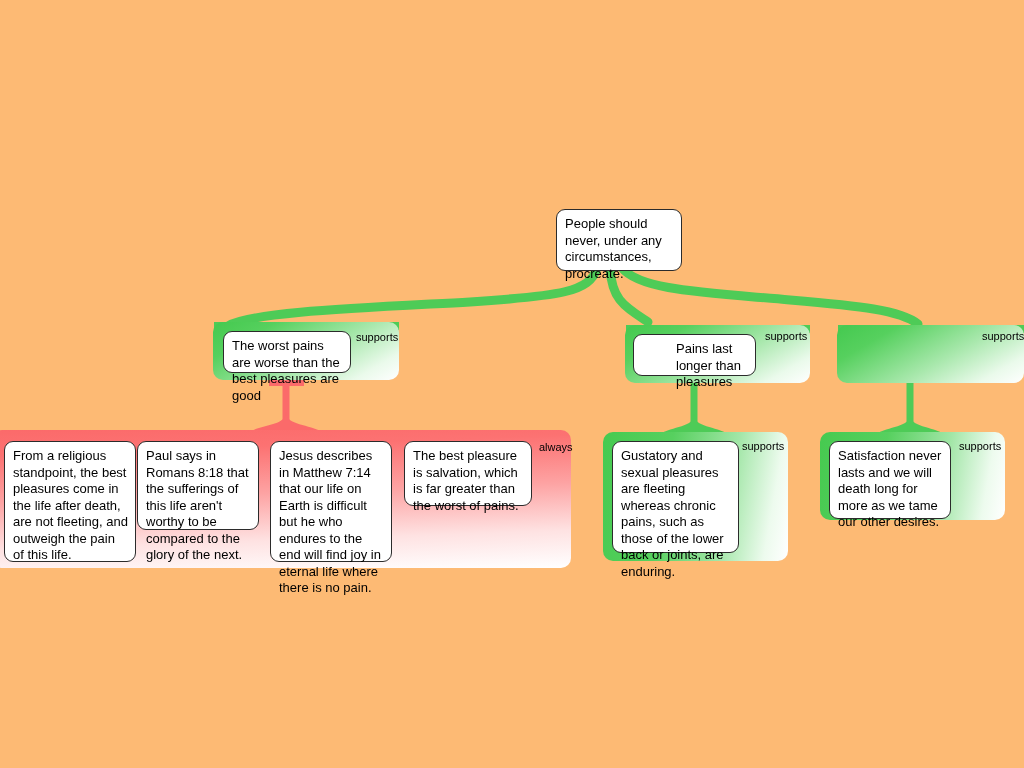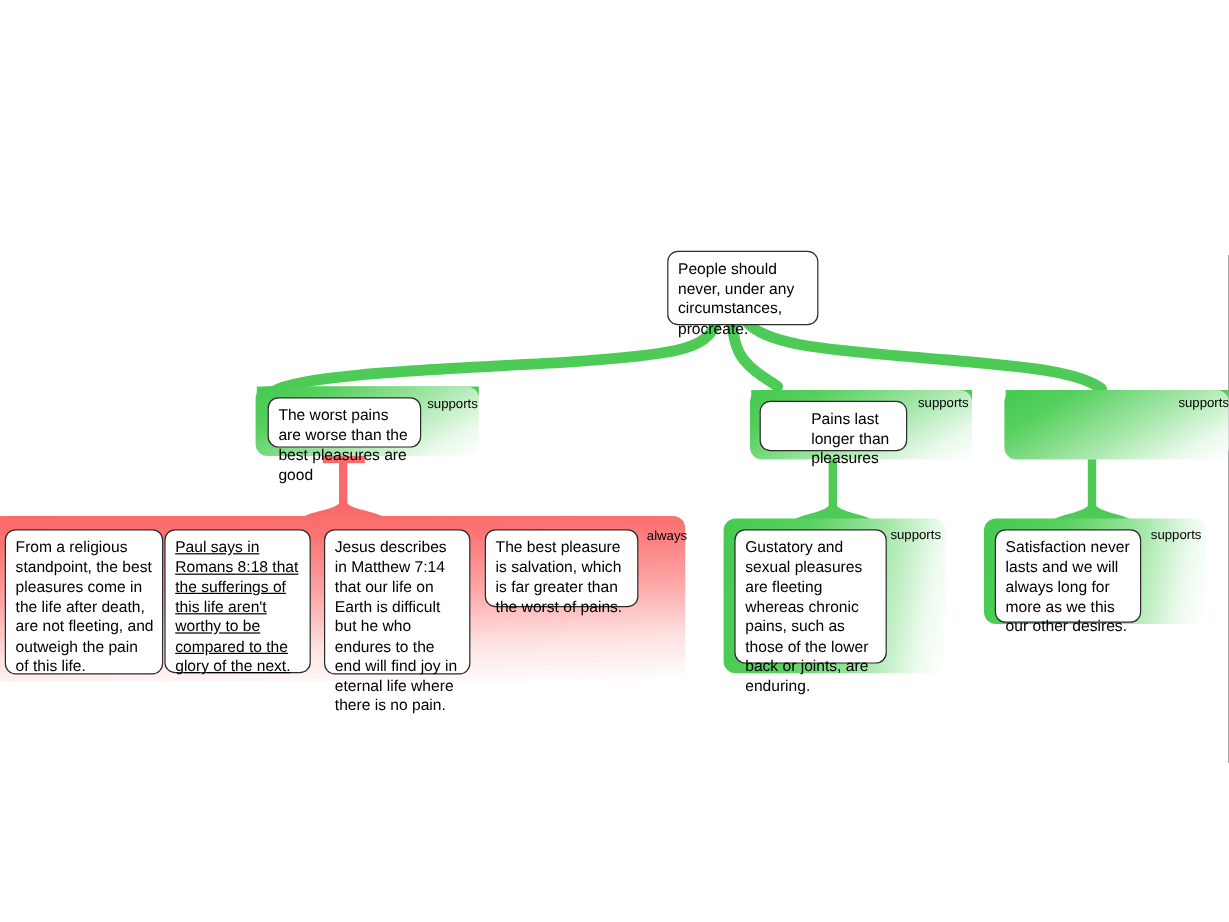--- a/index.html
+++ b/index.html
@@ -10,21 +10,21 @@
     width: 1024px;
     height: 768px;
     overflow: hidden;
     font-family: "Liberation Sans", sans-serif;
   }
 
   #stage {
     position: relative;
     width: 1024px;
     height: 768px;
-    background: #ffffff;
+    background: #fdba74;
   }
 
   
   #connectors {
     position: absolute;
     left: 0;
     top: 0;
     width: 1024px;
     height: 768px;
     pointer-events: none;
@@ -87,21 +87,21 @@
   #card-s3 { left: 845px; top: 334px; width: 130px; height: 42px; }
 
   #label-s1 { left: 356px; top: 331px; }
   #label-s2 { left: 765px; top: 330px; }
   #label-s3 { left: 982px; top: 330px; }
 
   
   #panel-o1 { left: -8px; top: 430px; width: 579px; height: 138px; }
 
   #card-o1 { left: 4px; top: 441px; width: 132px; height: 121px; }
-  #card-o2 { left: 137px; top: 441px; width: 122px; height: 120px; text-decoration: underline; }
+  #card-o2 { left: 137px; top: 441px; width: 122px; height: 89px; }
   #card-o3 { left: 270px; top: 441px; width: 122px; height: 121px; }
   #card-o4 { left: 404px; top: 441px; width: 128px; height: 65px; }
 
   #label-o1 { left: 539px; top: 441px; }
 
   
   #panel-s4 { left: 603px; top: 432px; width: 185px; height: 129px; }
   #panel-s5 { left: 820px; top: 432px; width: 185px; height: 88px; }
 
   #card-s4 { left: 612px; top: 441px; width: 127px; height: 112px; }
@@ -161,16 +161,16 @@
   <div class="card" id="card-o2">Paul says in Romans 8:18 that the sufferings of this life aren't worthy to be compared to the glory of the next.</div>
   <div class="card" id="card-o3">Jesus describes in Matthew 7:14 that our life on Earth is difficult but he who endures to the end will find joy in eternal life where there is no pain.</div>
   <div class="card" id="card-o4">The best pleasure is salvation, which is far greater than the worst of pains.</div>
   <div class="panel-label" id="label-o1">always</div>
 
   <div class="panel supports-wide" id="panel-s4"></div>
   <div class="card" id="card-s4">Gustatory and sexual pleasures are fleeting whereas chronic pains, such as those of the lower back or joints, are enduring.</div>
   <div class="panel-label" id="label-s4">supports</div>
 
   <div class="panel supports-wide" id="panel-s5"></div>
-  <div class="card" id="card-s5">Satisfaction never lasts and we will always long for more as we this our other desires.</div>
+  <div class="card" id="card-s5">Satisfaction never lasts and we will death long for more as we tame our other desires.</div>
   <div class="panel-label" id="label-s5">supports</div>
 
 </div>
 
 </body></html>

